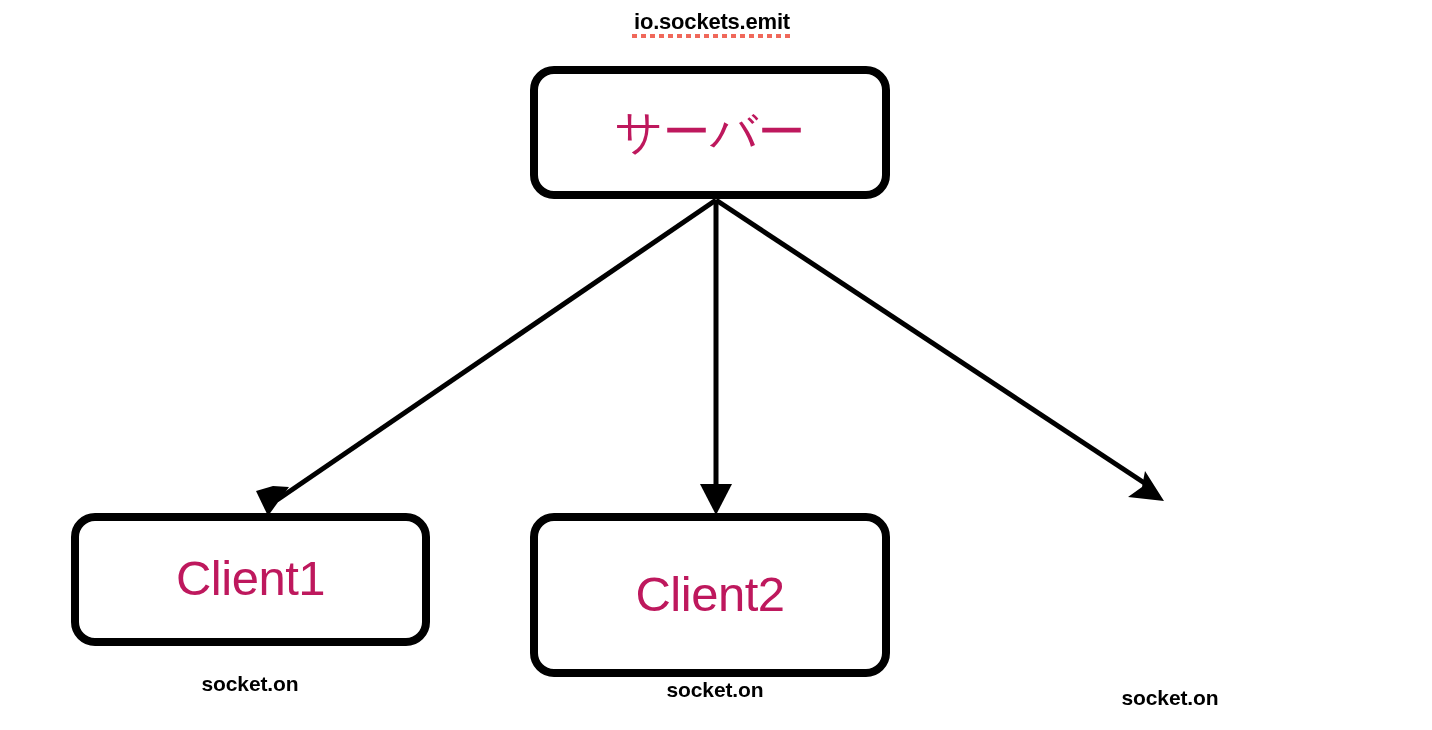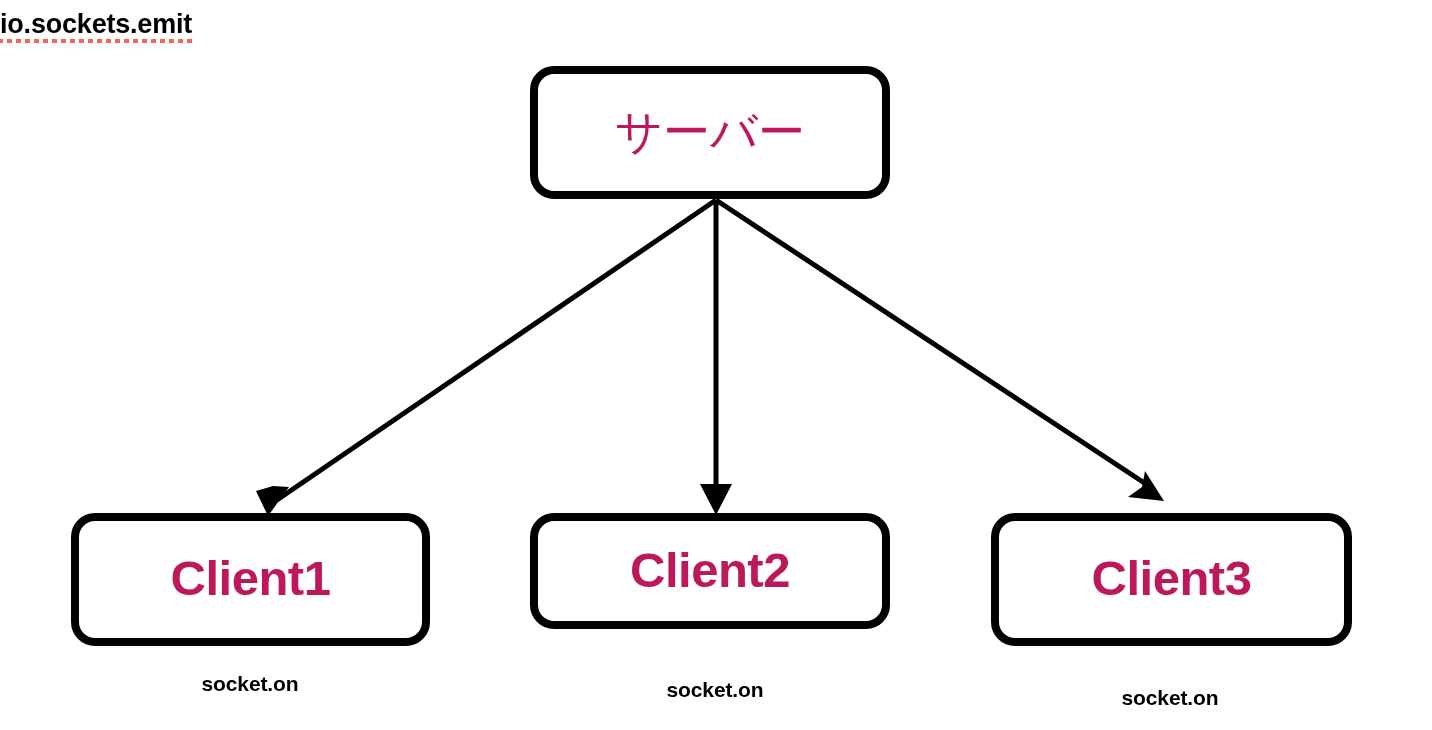--- a/index.html
+++ b/index.html
@@ -59,44 +59,44 @@
     letter-spacing: 0px;
     transform: translateY(-1px);
   }
 
   .node-client {
     width: 360px;
     height: 133px;
   }
   .node-client .node-label {
     font-size: 49px;
-    font-weight: 700;
+    font-weight: 400;
     letter-spacing: -0.5px;
     transform: translateY(-1px);
   }
 
   .node-client1 { left: 71px;  top: 513px; width: 359px; }
-  .node-client2 { left: 530px; top: 513px; width: 360px; height: 116px; }
+  .node-client2 { left: 530px; top: 513px; width: 360px; height: 164px; }
   .node-client3 { left: 991px; top: 513px; width: 361px; }
 
   
   .caption {
     position: absolute;
     color: #000000;
     font-weight: 700;
     white-space: nowrap;
     line-height: 1;
   }
 
   .caption-emit {
     left: 0;
     top: 11px;
     width: 1424px;
-    text-align: left;
-    font-size: 27px;
+    text-align: center;
+    font-size: 22px;
     letter-spacing: -0.2px;
   }
   .caption-emit .emit-text {
     display: inline-block;
     position: relative;
     padding-bottom: 5px;
   }
   
   .caption-emit .emit-text::after {
     content: "";
@@ -157,23 +157,20 @@
   </div>
 
   <div class="node node-client node-client1">
     <span class="node-label">Client1</span>
   </div>
 
   <div class="node node-client node-client2">
     <span class="node-label">Client2</span>
   </div>
 
-  <div class="node node-client node-client3">
-    <span class="node-label">Client3</span>
-  </div>
 
   <div class="caption caption-socket caption-socket-1">socket.on</div>
 
   <div class="caption caption-socket caption-socket-2">socket.on</div>
 
   <div class="caption caption-socket caption-socket-3">socket.on</div>
 
 </div>
 
 </body></html>

